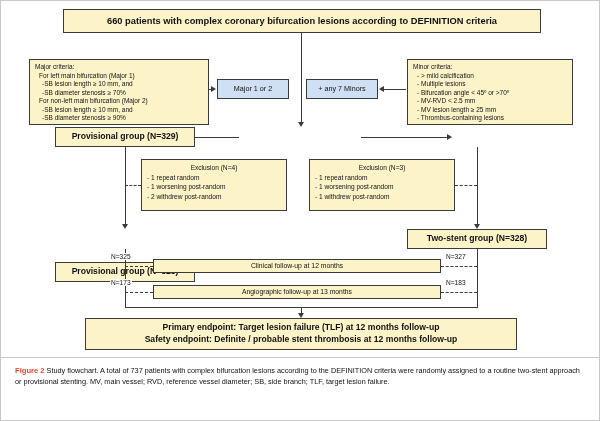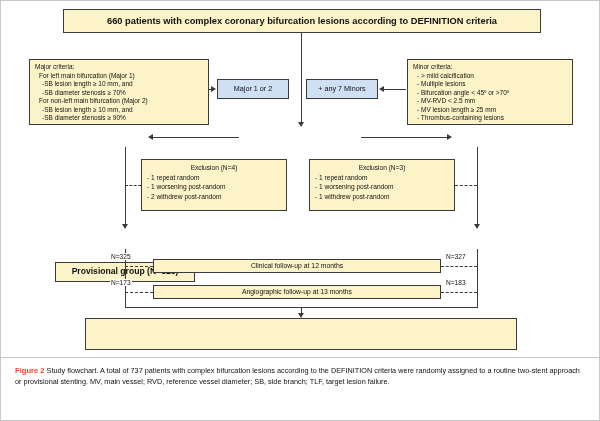--- a/index.html
+++ b/index.html
@@ -184,20 +184,23 @@
     <div class="arrow-right" style="left:210px; top:84.5px;"></div>
     <div class="ln h" style="left:381px; top:88px; width:24px;"></div>
     <div class="arrow-left" style="left:378px; top:84.5px;"></div>
 
 
     <div class="ln h" style="left:150px; top:136px; width:88px;"></div>
     <div class="arrow-left" style="left:147px; top:132.5px;"></div>
     <div class="ln h" style="left:360px; top:136px; width:88px;"></div>
     <div class="arrow-right" style="left:446px; top:132.5px;"></div>
 
+    <div class="box grp" style="left:54px; top:126px; width:140px; height:20px;">
+      <span>Provisional group (N=329)</span>
+    </div>
 
     <div class="ln v" style="left:124px; top:146px; height:80px;"></div>
     <div class="arrow-down" style="left:120.5px; top:223px;"></div>
     <div class="ln v" style="left:476px; top:146px; height:80px;"></div>
     <div class="arrow-down" style="left:472.5px; top:223px;"></div>
 
     <div class="box textleft excl" style="left:140px; top:158px; width:146px; height:52px;">
       <div style="text-align:center;">Exclusion  (N=4)</div>
       <div class="ind">- 1 repeat random</div>
       <div class="ind">- 1 worsening post-random</div>
@@ -209,20 +212,23 @@
       <div class="ind">- 1 worsening post-random</div>
       <div class="ind">- 1 withdrew post-random</div>
     </div>
 
     <div class="dash-h" style="left:124px; top:184px; width:16px;"></div>
     <div class="dash-h" style="left:454px; top:184px; width:22px;"></div>
 
     <div class="box grp" style="left:54px; top:241px; width:140px; height:20px;margin-top:20px;">
       <span>Provisional group (N=325)</span>
     </div>
+    <div class="box grp" style="left:406px; top:228px; width:140px; height:20px;">
+      <span>Two-stent group (N=328)</span>
+    </div>
 
     <div class="ln v" style="left:124px; top:248px; height:58px;"></div>
     <div class="ln v" style="left:476px; top:248px; height:58px;"></div>
 
     <div class="box fu" style="left:152px; top:258px; width:288px; height:14px;">
       <span>Clinical follow-up at 12 months</span>
     </div>
     <div class="dash-h" style="left:124px; top:265px; width:28px;"></div>
     <div class="dash-h" style="left:440px; top:265px; width:36px;"></div>
     <div class="nlabel" style="left:109px; top:252px;">N=325</div>
@@ -234,20 +240,22 @@
     <div class="dash-h" style="left:124px; top:291px; width:28px;"></div>
     <div class="dash-h" style="left:440px; top:291px; width:36px;"></div>
     <div class="nlabel" style="left:109px; top:278px;">N=173</div>
     <div class="nlabel" style="left:444px; top:278px;">N=183</div>
 
     <div class="ln h" style="left:124px; top:306px; width:353px;"></div>
     <div class="ln v" style="left:300px; top:306px; height:9px;"></div>
     <div class="arrow-down" style="left:296.5px; top:312px;"></div>
 
     <div class="box endp" style="left:84px; top:317px; width:432px; height:32px; flex-direction:column;">
+      <div>Primary endpoint: Target lesion failure (TLF) at 12 months follow-up</div>
+      <div>Safety endpoint: Definite / probable stent thrombosis at 12 months follow-up</div>
     </div>
 
   </div>
 
   <div class="caption">
     <span class="cap-label">Figure 2</span>
     <span>Study flowchart. A total of 737 patients with complex bifurcation lesions according to the DEFINITION criteria were randomly assigned to a routine two-stent approach or provisional stenting. MV, main vessel; RVD, reference vessel diameter; SB, side branch; TLF, target lesion failure.</span>
   </div>
 
 </div>

